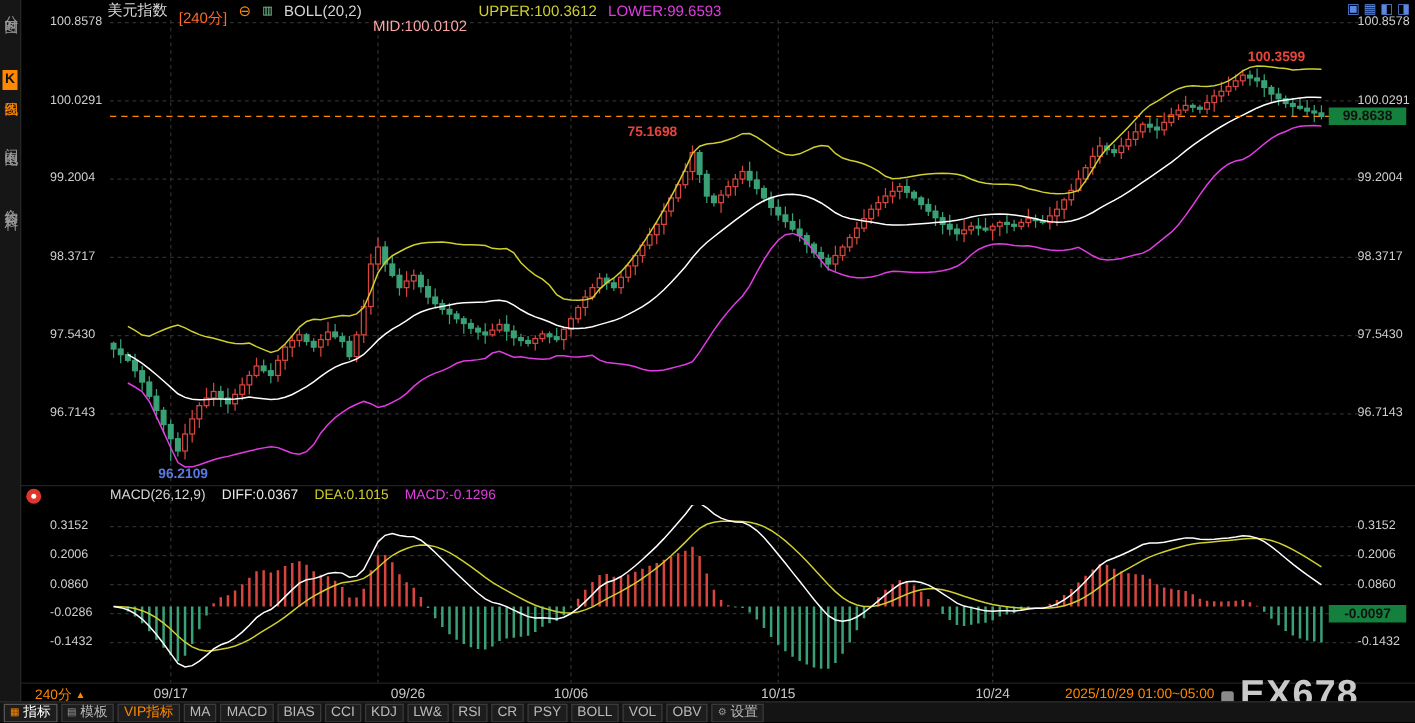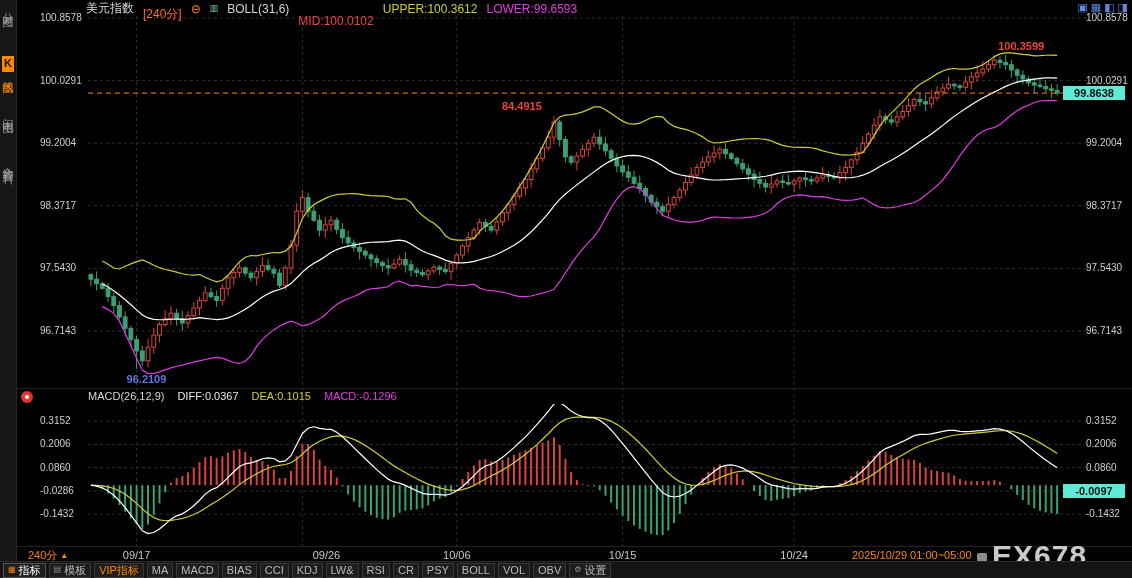--- a/index.html
+++ b/index.html
@@ -8,40 +8,40 @@
   #chart-svg{position:absolute;left:0;top:0;z-index:1;}
   #labels{position:absolute;left:0;top:0;width:1132px;height:578px;z-index:3;pointer-events:none;}
   .tick{position:absolute;font-size:10px;color:#cfcfcf;white-space:nowrap;line-height:12px;}
   .date{width:34px;text-align:center;color:#c9c9c9;font-size:11px;}
   .ann{font-size:11px;font-weight:bold;}
 
   .topbar{position:absolute;left:86px;top:1px;height:15px;display:flex;gap:9px;align-items:center;
           font-size:12px;z-index:4;white-space:nowrap;}
   .sym{color:#d6d6d6;} .per{color:#ff6a2a;margin-top:12px;} .collapse{color:#ff8800;font-size:12px;line-height:1;cursor:pointer;}
   .bicon{color:#7fcf9f;font-size:9px;line-height:1;} .ind{color:#d6d6d6;}
-  .mid{color:#ef4444;margin-top:24px;} .up{color:#cfcf2f;} .lo{color:#e13ce1;}
+  .mid{color:#fca5a5;margin-top:24px;} .up{color:#cfcf2f;} .lo{color:#e13ce1;}
 
   .win-controls{position:absolute;right:4px;top:1px;display:flex;gap:3px;z-index:5;}
   .win-controls span{color:#5b87e0;font-size:11px;line-height:12px;cursor:pointer;}
 
   .sidebar{position:absolute;left:0;top:0;width:16px;height:578px;background:#161616;
            border-right:1px solid #262626;z-index:6;}
   .side-item{position:absolute;left:2px;writing-mode:vertical-rl;text-orientation:upright;
              font-size:11px;letter-spacing:2px;color:#9a9a9a;cursor:pointer;line-height:12px;}
   .side-item.active{color:#ff8800;}
   .k-badge{background:#ff8800;color:#111;font-weight:bold;padding:1px 0;}
 
   .red-dot{position:absolute;left:21px;top:391px;width:12px;height:12px;border-radius:50%;
            background:#e0352b;z-index:4;cursor:pointer;}
   .red-dot::after{content:'';position:absolute;left:4px;top:4px;width:4px;height:4px;border-radius:50%;background:#fff;}
 
   .macd-labels{position:absolute;left:88px;top:390px;display:flex;gap:13px;font-size:11px;z-index:3;white-space:nowrap;}
   .m-title{color:#d6d6d6;} .m-diff{color:#e8e8e8;text-align:right;} .m-dea{color:#cfcf2f;} .m-macd{color:#e13ce1;}
 
-  #price-badge,#macd-badge{position:absolute;left:1063px;width:62px;height:14px;background:#5eead4;
+  #price-badge,#macd-badge{position:absolute;left:1063px;width:62px;height:14px;background:#15803d;
        color:#111;font-size:11px;font-weight:bold;text-align:center;line-height:14px;z-index:4;}
 
   .axis-period{position:absolute;left:28px;top:548px;font-size:11px;color:#ff8800;display:flex;
                gap:3px;align-items:center;z-index:3;}
   .tri{font-size:8px;color:#ff8800;line-height:1;}
   .session{position:absolute;left:852px;top:549px;font-size:11px;color:#ff8800;z-index:3;}
   .logo-chip{position:absolute;left:977px;top:553px;width:10px;height:10px;background:#8a8a8a;
              border-radius:2px;z-index:7;}
   .watermark{position:absolute;left:992px;top:541px;font-size:30px;font-weight:bold;color:#c9c9c9;
              letter-spacing:1px;line-height:1;z-index:7;}
@@ -630,30 +630,30 @@
       <div class="tick " style="left: 1086px; top: 461.697px;">0.0860</div>
       <div class="tick " style="left: 40px; top: 484.945px;">-0.0286</div>
       <div class="tick " style="left: 40px; top: 508.192px;">-0.1432</div>
       <div class="tick " style="left: 1086px; top: 508.192px;">-0.1432</div>
       <div class="tick date" style="left: 119.6px; top: 549px;">09/17</div>
       <div class="tick date" style="left: 285.412px; top: 549px; margin-left: 24px;">09/26</div>
       <div class="tick date" style="left: 439.788px; top: 549px;">10/06</div>
       <div class="tick date" style="left: 605.6px; top: 549px;">10/15</div>
       <div class="tick date" style="left: 777.129px; top: 549px;">10/24</div>
       <div class="tick ann" style="left: 126.6px; top: 373.027px; color: rgb(91, 121, 224);">96.2109</div>
-      <div class="tick ann" style="left: 501.988px; top: 100.421px; color: rgb(232, 69, 60);">84.4915</div>
+      <div class="tick ann" style="left: 501.988px; top: 100.421px; color: rgb(232, 69, 60);">75.1698</div>
       <div class="tick ann" style="left: 998.247px; top: 39.6114px; color: rgb(232, 69, 60);">100.3599</div>
     </div>
 
   <div class="topbar">
     <span class="sym">美元指数</span>
     <span class="per">[240分]</span>
     <span class="collapse">⊖</span>
     <span class="bicon">▥</span>
-    <span class="ind">BOLL(31,6)</span>
+    <span class="ind">BOLL(20,2)</span>
     <span class="mid">MID:100.0102</span>
     <span class="up">UPPER:100.3612</span>
     <span class="lo">LOWER:99.6593</span>
   </div>
 
   <div class="win-controls" id="win-controls">
       <span>▣</span>
       <span>▦</span>
       <span>◧</span>
       <span>◨</span>

